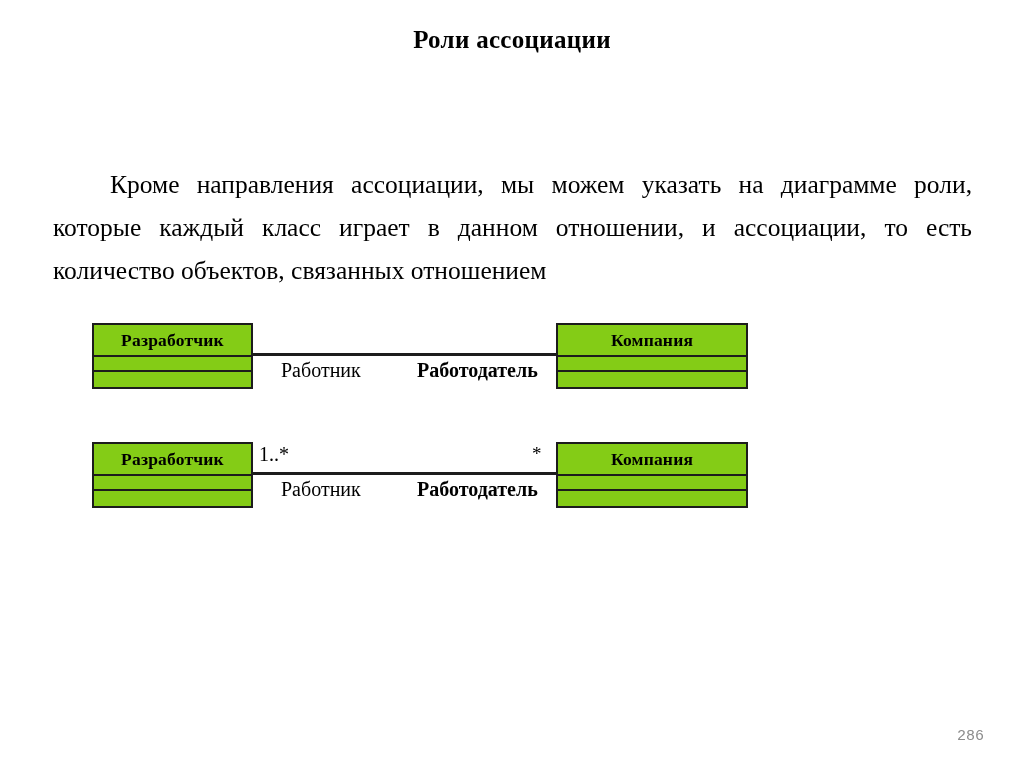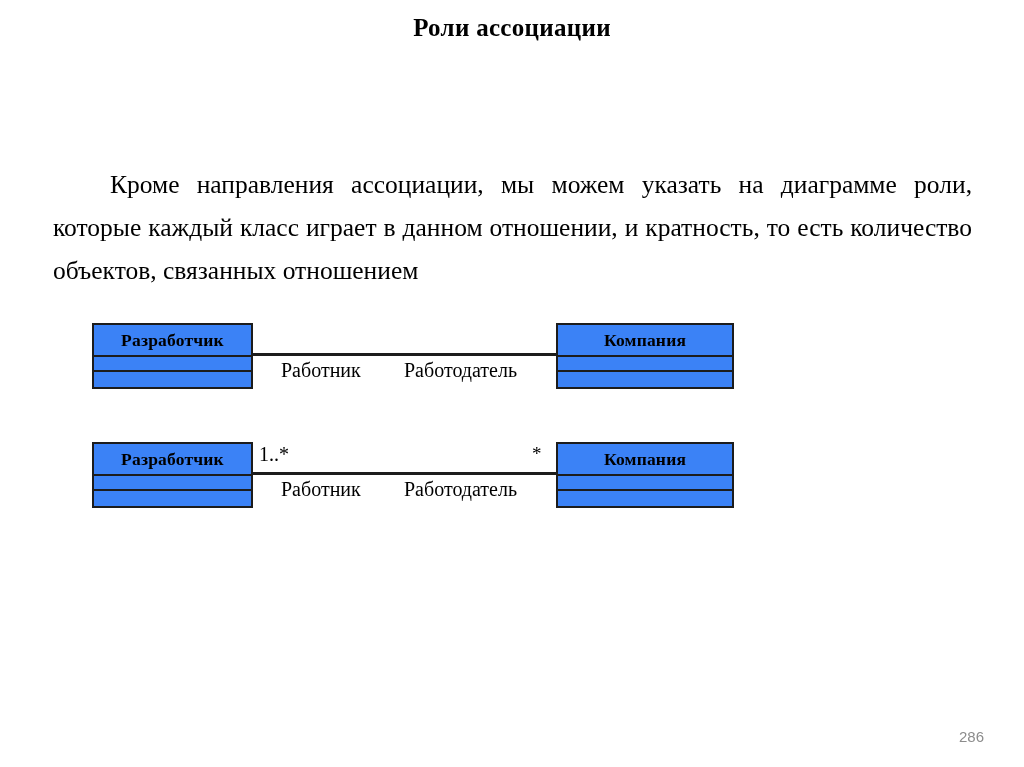--- a/index.html
+++ b/index.html
@@ -14,21 +14,21 @@
     font-family: "Liberation Serif", "DejaVu Serif", serif;
     color: #000000;
     position: relative;
     overflow: hidden;
   }
 
   
   .slide-title {
     position: absolute;
     left: 0;
-    top: 14px;
+    top: 26px;
     width: 1024px;
     text-align: center;
     font-size: 25px;
     font-weight: bold;
     letter-spacing: 0.3px;
     line-height: 1.1;
   }
 
   
   .body-text {
@@ -53,24 +53,24 @@
     top: 0;
   }
   #diagram-1 { left: 92px; top: 323px; }
   #diagram-2 { left: 92px; top: 442px; }
 
   .uml-class {
     position: absolute;
     top: 0;
     box-sizing: border-box;
     border: 2px solid #1c1c1c;
-    background: #3b82f6;
+    background: #84cc16;
   }
   .uml-class.left  { left: 0;     width: 161px; }
-  .uml-class.right { left: 464px; width: 178px; }
+  .uml-class.right { left: 464px; width: 192px; }
 
   .uml-compartment {
     box-sizing: border-box;
     border-bottom: 2px solid #1c1c1c;
   }
   .uml-compartment.name {
     height: 32px;
     line-height: 30px;
     text-align: center;
     font-weight: bold;
@@ -97,50 +97,50 @@
 
   
   .role-label {
     position: absolute;
     top: 33px;
     font-size: 20px;
     line-height: 28px;
     white-space: nowrap;
   }
   .role-label.source { left: 166px; margin-left: 23px; }
-  .role-label.target { left: 312px; }
+  .role-label.target { left: 325px; font-weight: bold; }
 
   
   .mult-label {
     position: absolute;
     top: -2px;
     font-size: 20px;
     line-height: 28px;
     white-space: nowrap;
   }
   .mult-label.source { left: 167px; }
   .mult-label.target { left: 440px; font-size: 19px; }
 
   
   .page-number {
     position: absolute;
     right: 40px;
     bottom: 22px;
-    font-family: Liberation Sans, sans-serif;
+    font-family: Liberation Mono, monospace;
     font-size: 15px;
     color: #8c8c8c;
   }
 </style>
 </head>
 <body>
 
 <div class="slide-title">Роли ассоциации</div>
 
 <p class="body-text">
-  <span class="seg-0">Кроме направления ассоциации, мы можем указать на диаграмме </span><span class="em">роли</span><span class="seg-2">, которые каждый класс играет в данном отношении, и </span><span class="em">кратность</span><span class="seg-4">, то есть количество объектов, связанных отношением</span>
+  <span class="seg-0">Кроме направления ассоциации, мы можем указать на диаграмме </span><span class="em">роли</span><span class="seg-2">, которые каждый класс играет в данном отношении, и </span><span class="em">ассоциации</span><span class="seg-4">, то есть количество объектов, связанных отношением</span>
 </p>
 
 <div class="diagram" id="diagram-1">
 
   <div class="uml-class left">
     <div class="uml-compartment name">Разработчик</div>
     <div class="uml-compartment attrs"></div>
     <div class="uml-compartment ops"></div>
   </div>
 

